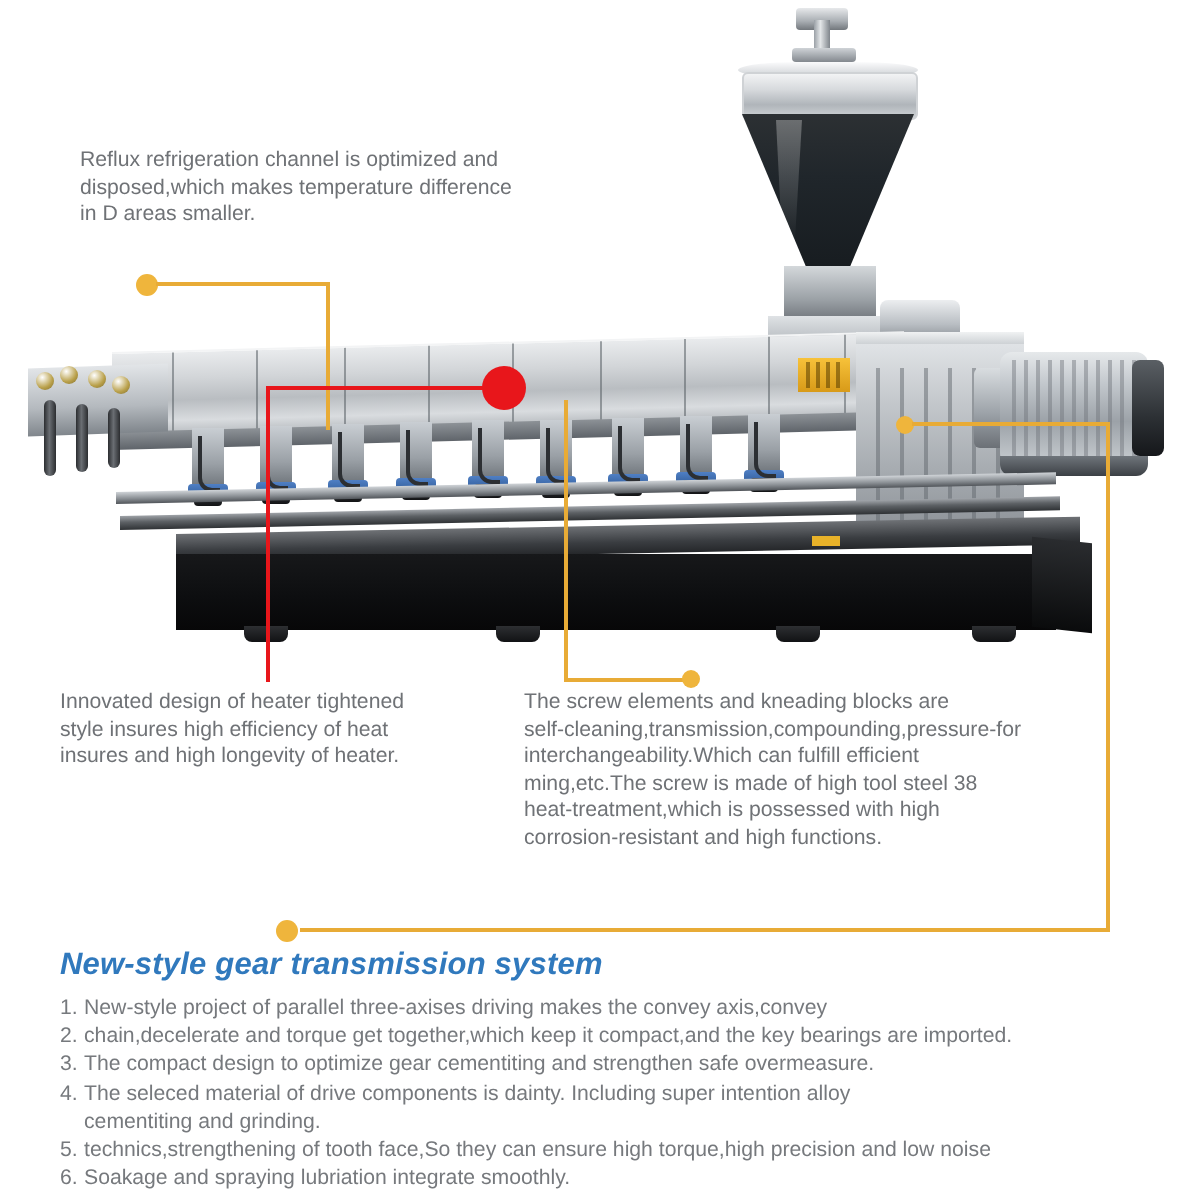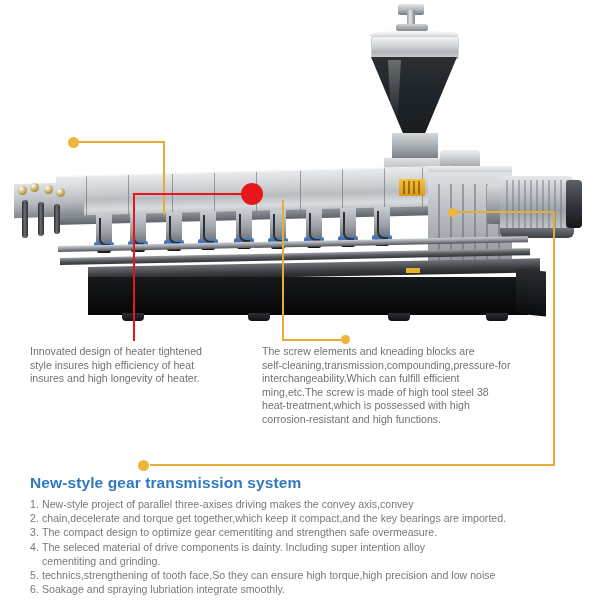--- a/index.html
+++ b/index.html
@@ -132,21 +132,21 @@
   .num-list li{display:flex;color:#76797d;font-size:10.6px;line-height:14.2px;}
   .num-list li .n{width:12px;flex:none;}
   .num-list li .t{flex:1;}
   .cont{padding-left:12px;}
 
   #blk-barrel{position:absolute;left:40px;top:74px;width:252px;}
   #blk-barrel .h-blue{margin-bottom:5px;}
   #blk-heater{position:absolute;left:30px;top:345px;width:214px;}
   #blk-screw{position:absolute;left:262px;top:345px;width:298px;}
   #blk-gear{position:absolute;left:30px;top:474px;width:545px;}
-  #blk-gear .h-blue{margin-bottom:5px;}
+  #blk-gear .h-blue{margin-bottom:5px;font-style:italic;}
 </style>
 </head>
 <body>
 
 <div class="stage">
 
   <div class="machine">
 
     <div class="hop-motor"></div>
     <div class="hop-mast"></div>
@@ -288,20 +288,25 @@
   <div class="lead" style="left:282px;top:339px;width:62px;height:2px;"></div>
   <div class="dot dot-gold" style="left:341px;top:335px;width:9px;height:9px;"></div>
 
   <div class="dot dot-gold" style="left:448px;top:208px;width:9px;height:9px;"></div>
   <div class="lead" style="left:456px;top:211px;width:99px;height:2px;"></div>
   <div class="lead" style="left:553px;top:211px;width:2px;height:255px;"></div>
   <div class="lead" style="left:150px;top:464px;width:405px;height:2px;"></div>
   <div class="dot dot-gold" style="left:138px;top:460px;width:11px;height:11px;"></div>
 
   <div id="blk-barrel">
+    <div class="body-txt">
+      <p>Reflux refrigeration channel is optimized and</p>
+      <p>disposed,which makes temperature difference</p>
+      <p>in D areas smaller.</p>
+    </div>
   </div>
 
   <div id="blk-heater">
     <div class="body-txt">
       <p>Innovated design of heater tightened</p>
       <p>style insures high efficiency of heat</p>
       <p>insures and high longevity of heater.</p>
     </div>
   </div>
 

